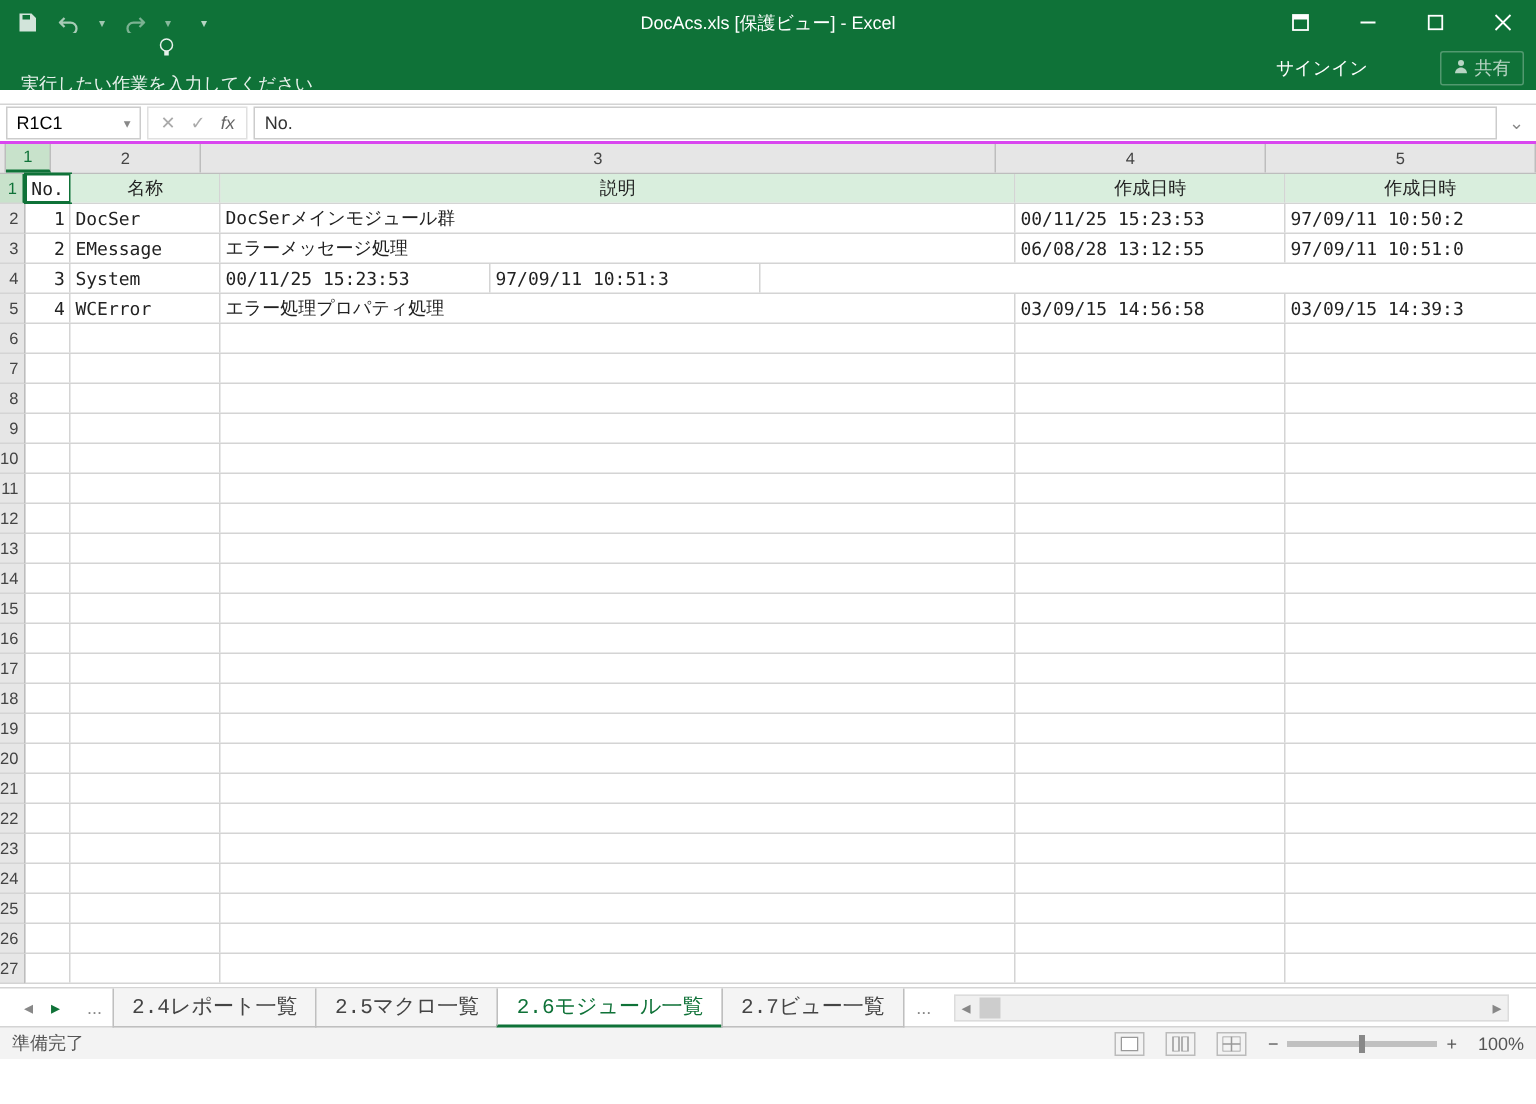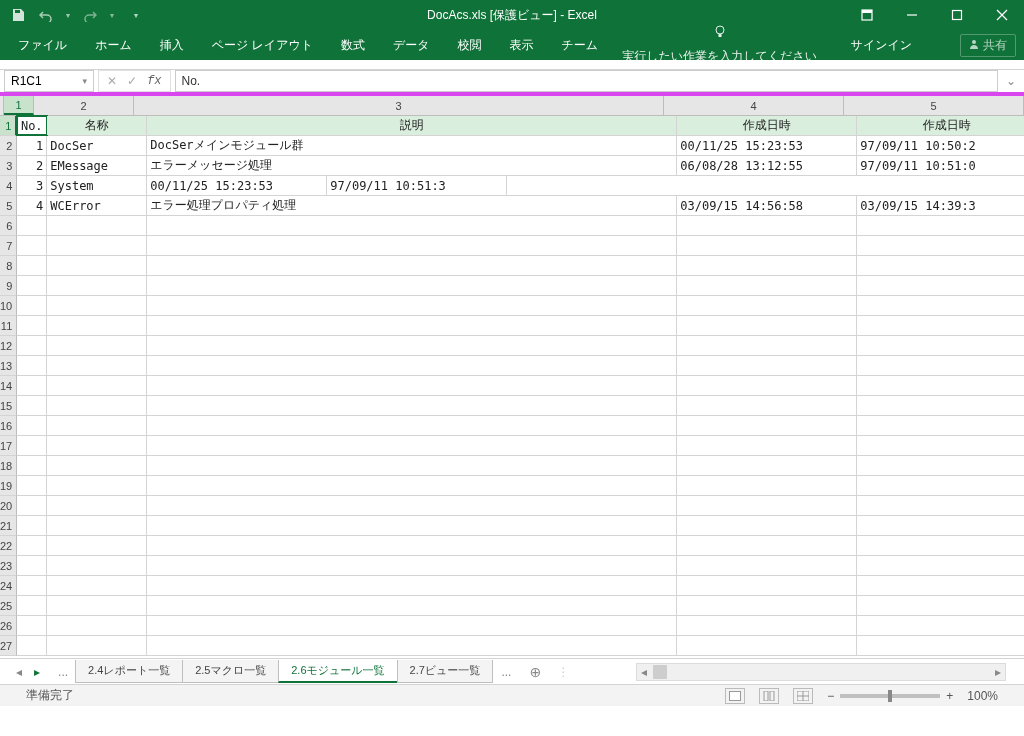--- a/index.html
+++ b/index.html
@@ -9,25 +9,25 @@
 .qat-icon { width: 16px; height: 16px; display: flex; align-items: center; justify-content: center; opacity: 0.9; cursor: pointer; }
 .title-center { position: absolute; left: 50%; transform: translateX(-50%); font-size: 12px; }
 .win-controls { position: absolute; right: 0; display: flex; gap: 0; }
 .win-btn { width: 45px; height: 30px; display: flex; align-items: center; justify-content: center; cursor: pointer; }
 .ribbon-tabs { background: #0f7238; height: 30px; display: flex; align-items: center; color: #fff; padding: 0 4px; position: relative; }
 .ribbon-tab { padding: 0 14px; height: 30px; display: flex; align-items: center; cursor: pointer; font-size: 12px; }
 .tellme { display: flex; align-items: center; gap: 6px; margin-left: 10px; opacity: 0.9; flex-direction: column; }
 .ribbon-right { position: absolute; right: 8px; display: flex; align-items: center; }
 .share-btn { display: flex; align-items: center; gap: 4px; padding: 2px 8px; border: 1px solid rgba(255,255,255,0.4); border-radius: 2px; opacity: 0.7; margin-left: 48px; }
 .ribbon-space { height: 10px; background: #fff; border-bottom: 1px solid #d4d4d4; }
-.formula-bar { height: 26px; background: #fff; border-bottom: 4px solid #d946ef; display: flex; align-items: center; padding: 2px 4px; gap: 4px; }
+.formula-bar { height: 26px; background: #fff; border-bottom: 2px solid #d946ef; display: flex; align-items: center; padding: 2px 4px; gap: 4px; }
 .name-box { width: 90px; height: 22px; border: 1px solid #cccccc; padding: 0 6px; display: flex; align-items: center; justify-content: space-between; background: #fff; }
 .name-box-dd { color: #888; font-size: 9px; }
 .fx-group { display: flex; align-items: center; gap: 10px; padding: 0 8px; color: #aaa; border: 1px solid #e0e0e0; height: 22px; background: #fff; }
-.fx-label { font-style: italic; color: #666; font-family: Liberation Mono, monospace; }
+.fx-label { font-style: italic; color: #666; }
 .formula-input { flex: 1; height: 22px; border: 1px solid #cccccc; padding: 0 6px; display: flex; align-items: center; color: #333; }
 .formula-expand { width: 18px; color: #888; text-align: center; cursor: pointer; }
 .grid-wrap { position: relative; height: 562px; overflow: hidden; background: #fff; }
 .col-headers { display: flex; height: 20px; background: #e6e6e6; border-bottom: 1px solid #bdbdbd; }
 .corner { width: 28px; border-right: 1px solid #bdbdbd; background: #e6e6e6; }
 .col-head { border-right: 1px solid #bdbdbd; display: flex; align-items: center; justify-content: center; color: #444; font-size: 11px; background: #e6e6e6; cursor: pointer; }
 .col-head.active { background: #c8e2cb; color: #0f7238; border-bottom: 2px solid #0f7238; }
 .grid-body { display: flex; }
 .row-headers { width: 28px; }
 .row-head { height: 20px; border-bottom: 1px solid #d4d4d4; border-right: 1px solid #bdbdbd; display: flex; align-items: center; justify-content: flex-end; padding-right: 4px; background: #e6e6e6; font-size: 11px; color: #444; cursor: pointer; }
@@ -35,26 +35,26 @@
 .cells { flex: 1; }
 .row { display: flex; height: 20px; border-bottom: 1px solid #d4d4d4; }
 .cell { border-right: 1px solid #d4d4d4; padding: 0 3px; display: flex; align-items: center; overflow: hidden; white-space: nowrap; font-size: 12px; color: #222; font-family: 'MS Gothic', monospace; }
 .cell.header-cell { background: #d9eedd; justify-content: center; font-family: 'MS Gothic', monospace; }
 .cell.num { justify-content: flex-end; }
 .cell.selected { outline: 2px solid #0f7238; outline-offset: -1px; background: #fff; }
 .c1 { width: 30px; } .c2 { width: 100px; } .c3 { width: 530px; } .c4 { width: 180px; } .c5 { width: 180px; }
 .sheet-tabs { height: 26px; background: #fff; border-top: 1px solid #d4d4d4; display: flex; align-items: center; padding: 0 6px; position: relative; }
 .tab-nav { display: flex; gap: 12px; color: #888; padding: 0 10px; }
 .tab-nav span { cursor: pointer; }
-.sheet-tab { padding: 3px 12px; border: 1px solid #bfbfbf; border-top: none; background: #f4f4f4; margin-left: -1px; cursor: pointer; font-size: 11px; color: #444; }
+.sheet-tab { padding: 3px 12px; border: 1px solid #bfbfbf; border-top: none; background: #f4f4f4; margin-left: -1px; cursor: pointer; font-size: 14px; color: #444; font-family: Liberation Mono, monospace; }
 .sheet-tab.active { background: #fff; border-bottom: 2px solid #0f7238; color: #0f7238; }
 .add-sheet { padding: 0 10px; color: #888; cursor: pointer; font-size: 14px; }
 .hscroll { position: absolute; right: 18px; width: 370px; height: 18px; background: #f0f0f0; border: 1px solid #dcdcdc; display: flex; align-items: center; }
 .hthumb { width: 14px; height: 14px; background: #cdcdcd; margin-left: 2px; }
-.status-bar { height: 22px; background: #f3f3f3; border-top: 1px solid #d4d4d4; display: flex; align-items: center; justify-content: space-between; padding: 0 26px; font-size: 11px; color: #555; }
+.status-bar { height: 22px; background: #f3f3f3; border-top: 1px solid #d4d4d4; display: flex; align-items: center; justify-content: space-between; padding: 0 8px; font-size: 11px; color: #555; }
 .status-right { display: flex; align-items: center; gap: 14px; }
 .view-btn { width: 20px; height: 16px; border: 1px solid #bbb; display: flex; align-items: center; justify-content: center; cursor: pointer; }
 .zoom-slider { display: flex; align-items: center; gap: 6px; }
 .slider-track { width: 100px; height: 4px; background: #c0c0c0; position: relative; }
 .slider-thumb { position: absolute; left: 48px; top: -4px; width: 4px; height: 12px; background: #888; }
 </style>
 </head>
 <body>
 
 <div class="titlebar">
@@ -99,31 +99,20 @@
     <div class="win-btn">
         <svg width="12" height="12">
           <line x1="1" y1="1" x2="11" y2="11" stroke="#fff" stroke-width="1.2"></line>
           <line x1="11" y1="1" x2="1" y2="11" stroke="#fff" stroke-width="1.2"></line>
         </svg>
       </div>
   </div>
 </div>
 
 <div class="ribbon-tabs">
-  <div id="ribbon-tabs-host" style="display: flex;">
-      <div class="ribbon-tab">ファイル</div>
-      <div class="ribbon-tab">ホーム</div>
-      <div class="ribbon-tab">挿入</div>
-      <div class="ribbon-tab">ページ レイアウト</div>
-      <div class="ribbon-tab">数式</div>
-      <div class="ribbon-tab">データ</div>
-      <div class="ribbon-tab">校閲</div>
-      <div class="ribbon-tab">表示</div>
-      <div class="ribbon-tab">チーム</div>
-    </div>
   <div class="tellme">
     <span><svg width="12" height="14" viewBox="0 0 12 14">
           <circle cx="6" cy="5" r="4" fill="none" stroke="#fff" stroke-width="1"></circle>
           <rect x="4.5" y="9" width="3" height="3" fill="#fff"></rect>
         </svg></span>
     <span>実行したい作業を入力してください</span>
   </div>
   <div class="ribbon-right">
     <span>サインイン</span>
     <div class="share-btn">

